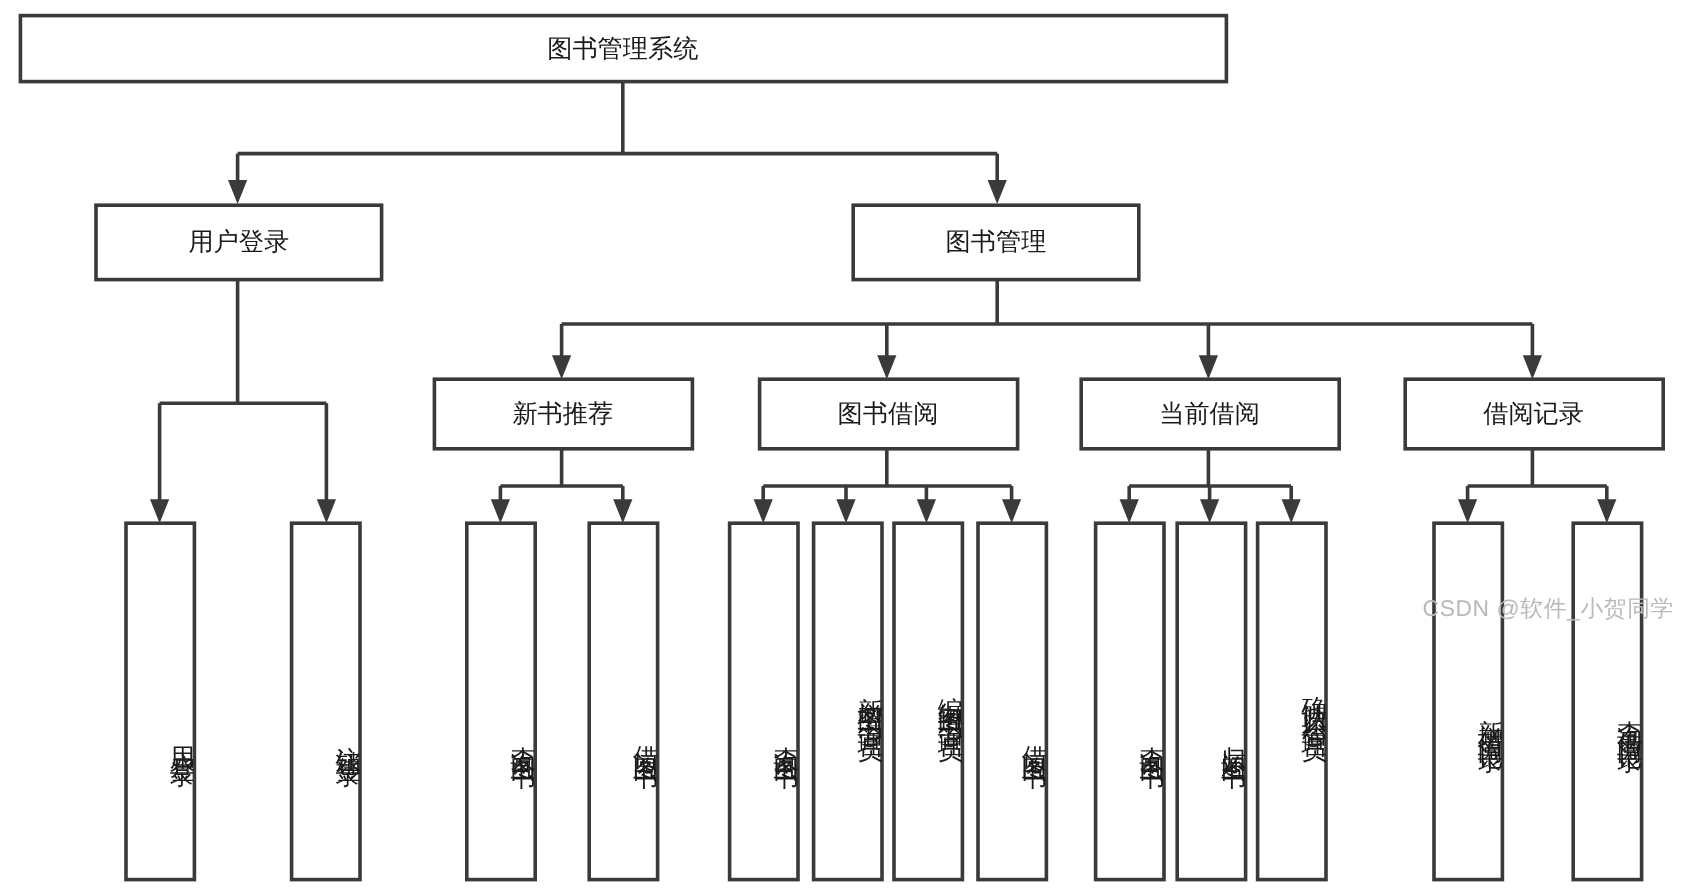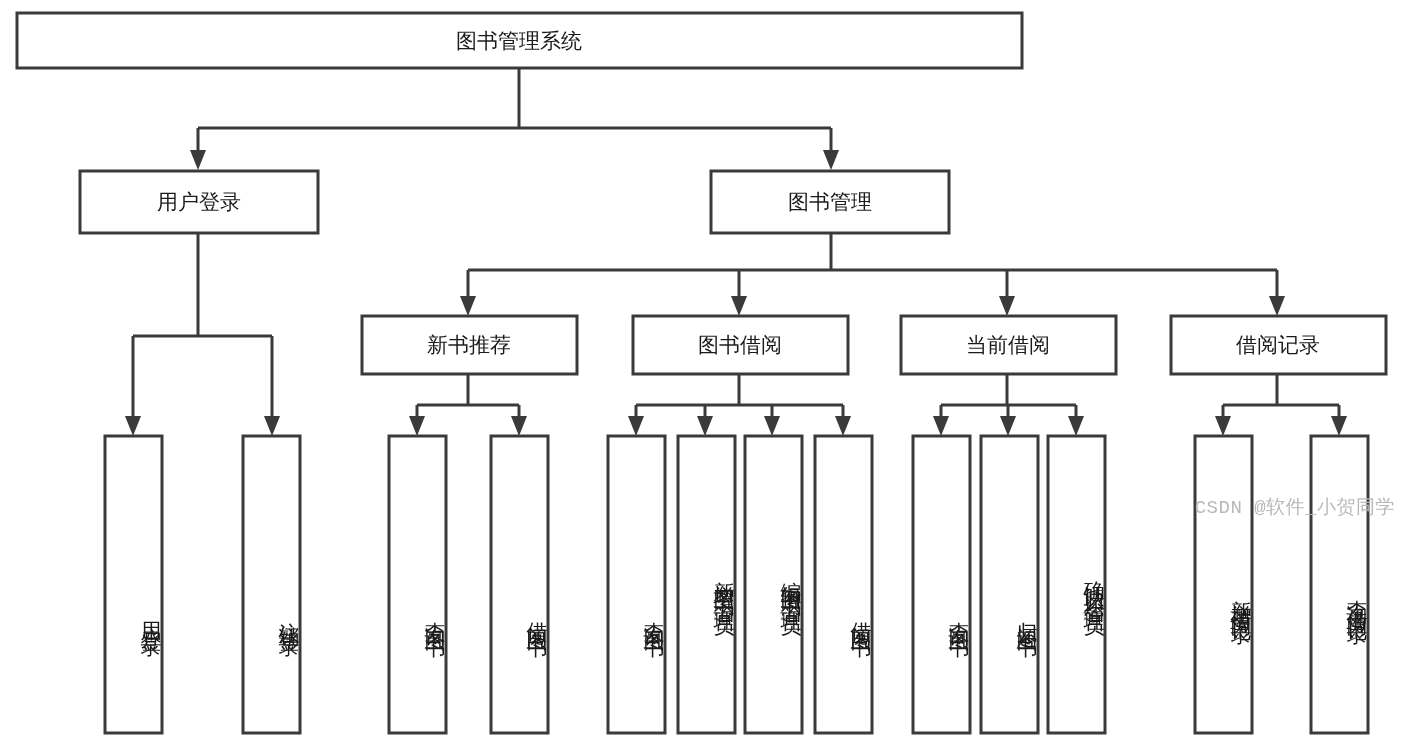--- a/index.html
+++ b/index.html
@@ -62,21 +62,21 @@
     line-height: 1.0;
     letter-spacing: 5px;
     color: #1a1a1a;
     white-space: nowrap;
     pointer-events: none;
   }
   .watermark {
     position: absolute;
     right: 10px;
     bottom: 6px;
-    font-family: Liberation Mono, monospace;
+    font-family: Liberation Sans, sans-serif;
     font-size: 19px;
     color: #b9b9b9;
     letter-spacing: 0.5px;
     user-select: none;
   }
 </style>
 </head>
 <body>
 
 <div id="diagram-root">

